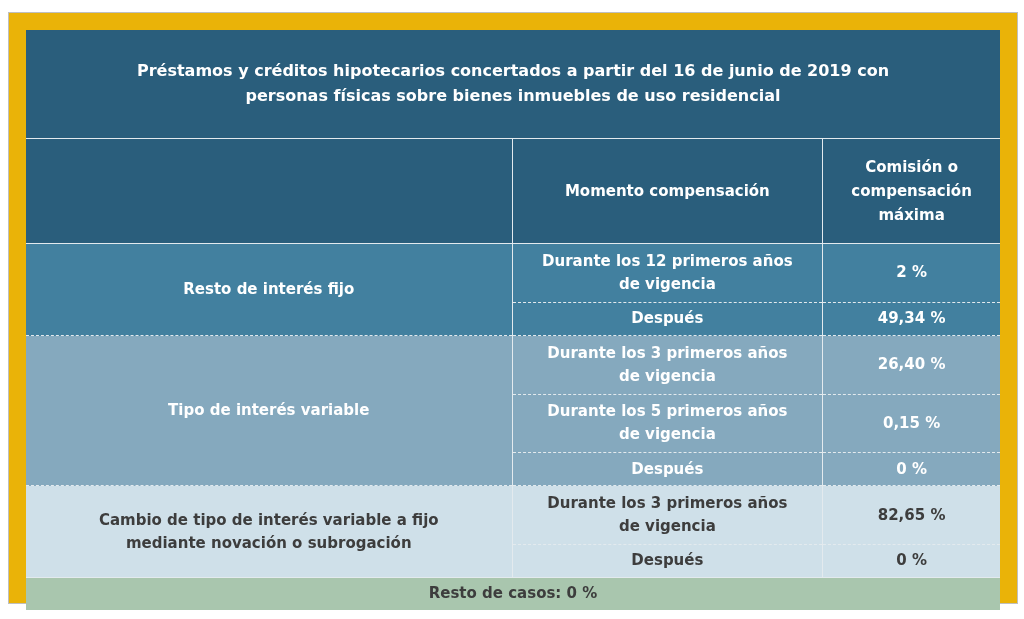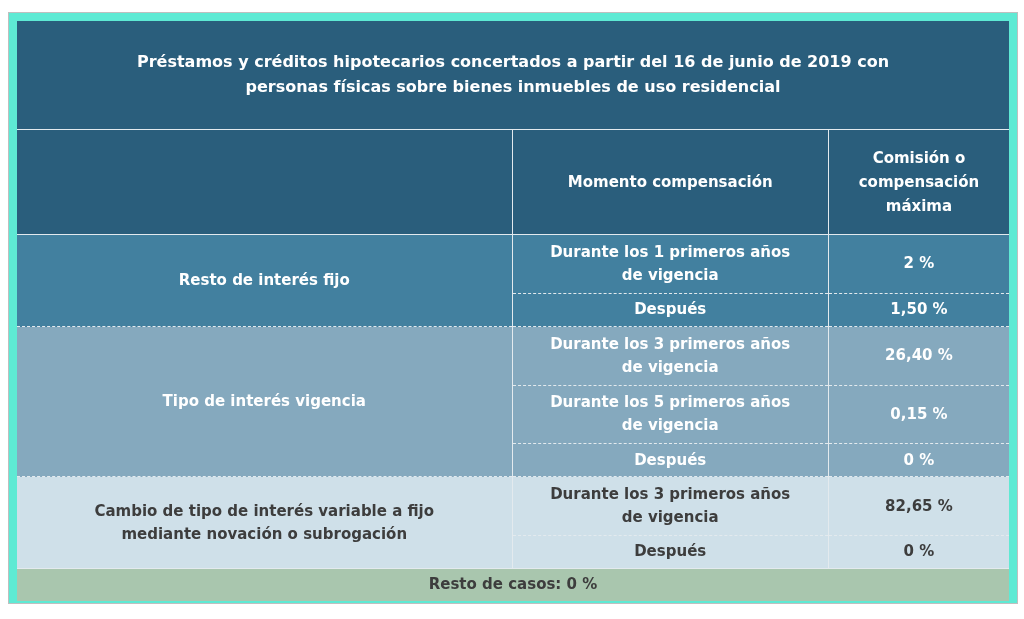--- a/index.html
+++ b/index.html
@@ -17,23 +17,23 @@
   * { box-sizing: border-box; }
   html, body {
     margin: 0; padding: 0;
     width: 1024px; height: 619px;
     background: var(--page_bg);
     font-family: "DejaVu Sans", "Liberation Sans", sans-serif;
   }
   .frame {
     margin: 12px 6px 13px 8px;
     border: 1px solid var(--frame_border);
-    padding: 8px;
+    padding: 17px;
     height: 592px;
-    background: #5eead4;
+    background: #eab308;
   }
   table.commissions {
     width: 100%;
     height: 580px;
     border-collapse: collapse;
     table-layout: fixed;
   }
   td, th {
     text-align: center;
     vertical-align: middle;
@@ -102,31 +102,31 @@
       <tr class="head-row">
         <th></th>
         <th>Momento compensación</th>
         <th>Comisión o
 compensación
 máxima</th>
       </tr>
 
       <tr class="row-tall">
         <td rowspan="2" class="g-fixed">Resto de interés fijo</td>
-        <td class="g-fixed">Durante los 1 primeros años
+        <td class="g-fixed">Durante los 12 primeros años
 de vigencia</td>
         <td class="g-fixed">2 %</td>
       </tr>
       <tr class="row-short">
         <td class="g-fixed">Después</td>
-        <td class="g-fixed">1,50 %</td>
+        <td class="g-fixed">49,34 %</td>
       </tr>
 
       <tr class="row-tall">
-        <td rowspan="3" class="g-var">Tipo de interés vigencia</td>
+        <td rowspan="3" class="g-var">Tipo de interés variable</td>
         <td class="g-var">Durante los 3 primeros años
 de vigencia</td>
         <td class="g-var">26,40 %</td>
       </tr>
       <tr class="row-tall">
         <td class="g-var">Durante los 5 primeros años
 de vigencia</td>
         <td class="g-var">0,15 %</td>
       </tr>
       <tr class="row-short">

